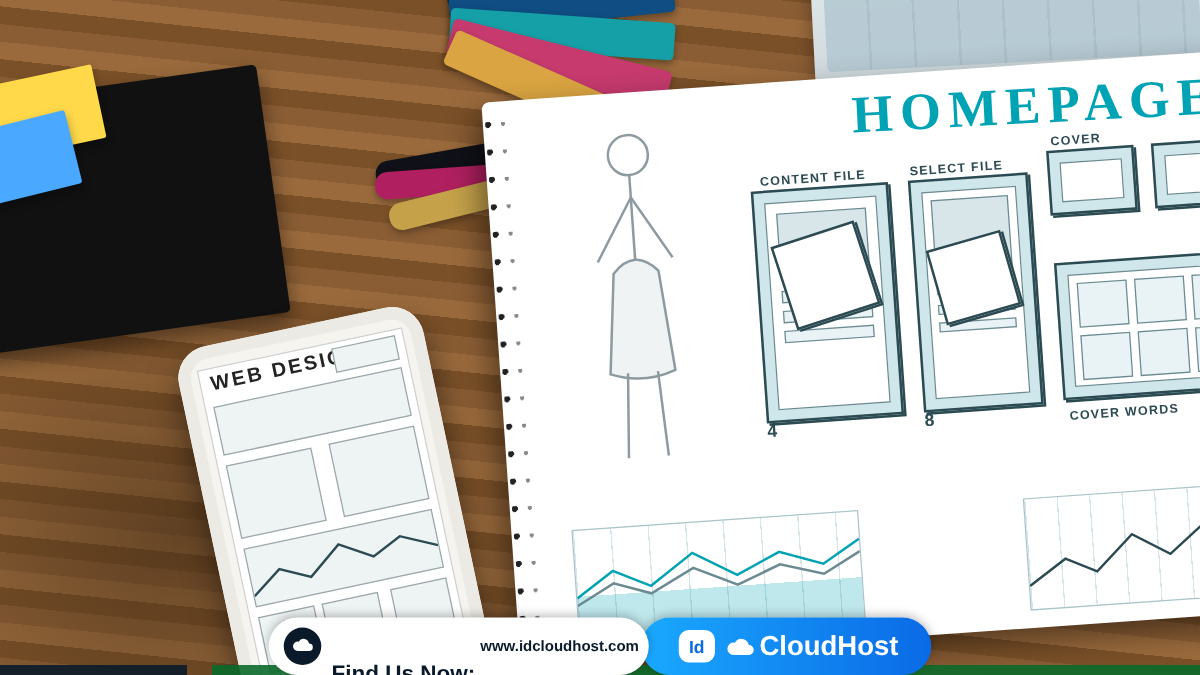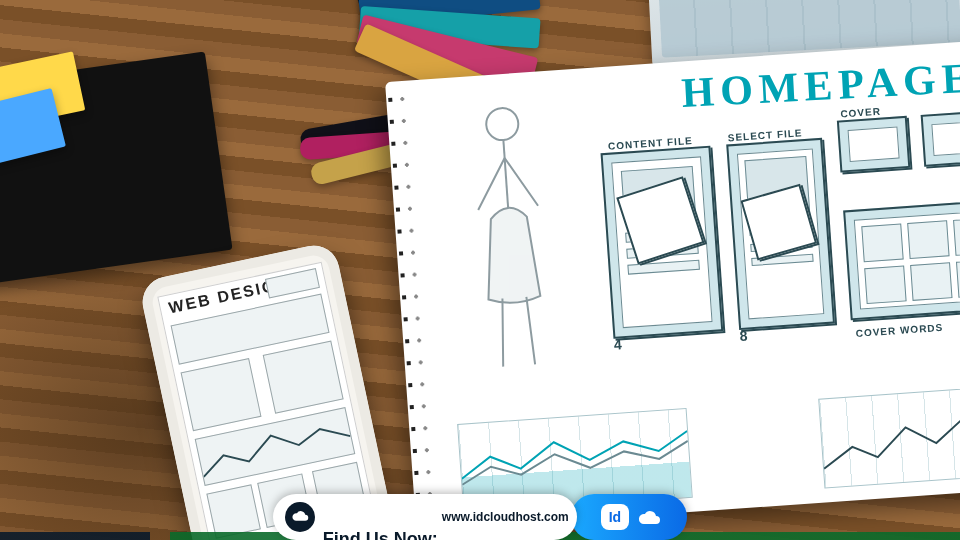--- a/index.html
+++ b/index.html
@@ -269,17 +269,18 @@
       </span>
       <span class="label">Find Us Now:</span>
       <span class="url">www.idcloudhost.com</span>
     </div>
     <div class="brand">
       <span class="idchip">Id</span>
       <span class="cloud">
         <svg width="24" height="18" viewBox="0 0 24 18">
             <path fill="#fff" d="M7 16a5 5 0 1 1 .9-9.9A6 6 0 0 1 19 8a4 4 0 0 1 0 8H7z"></path>
           </svg>
+        <span>CloudHost</span>
       </span>
     </div>
   </div>
 
 </div>
 
 </body></html>

